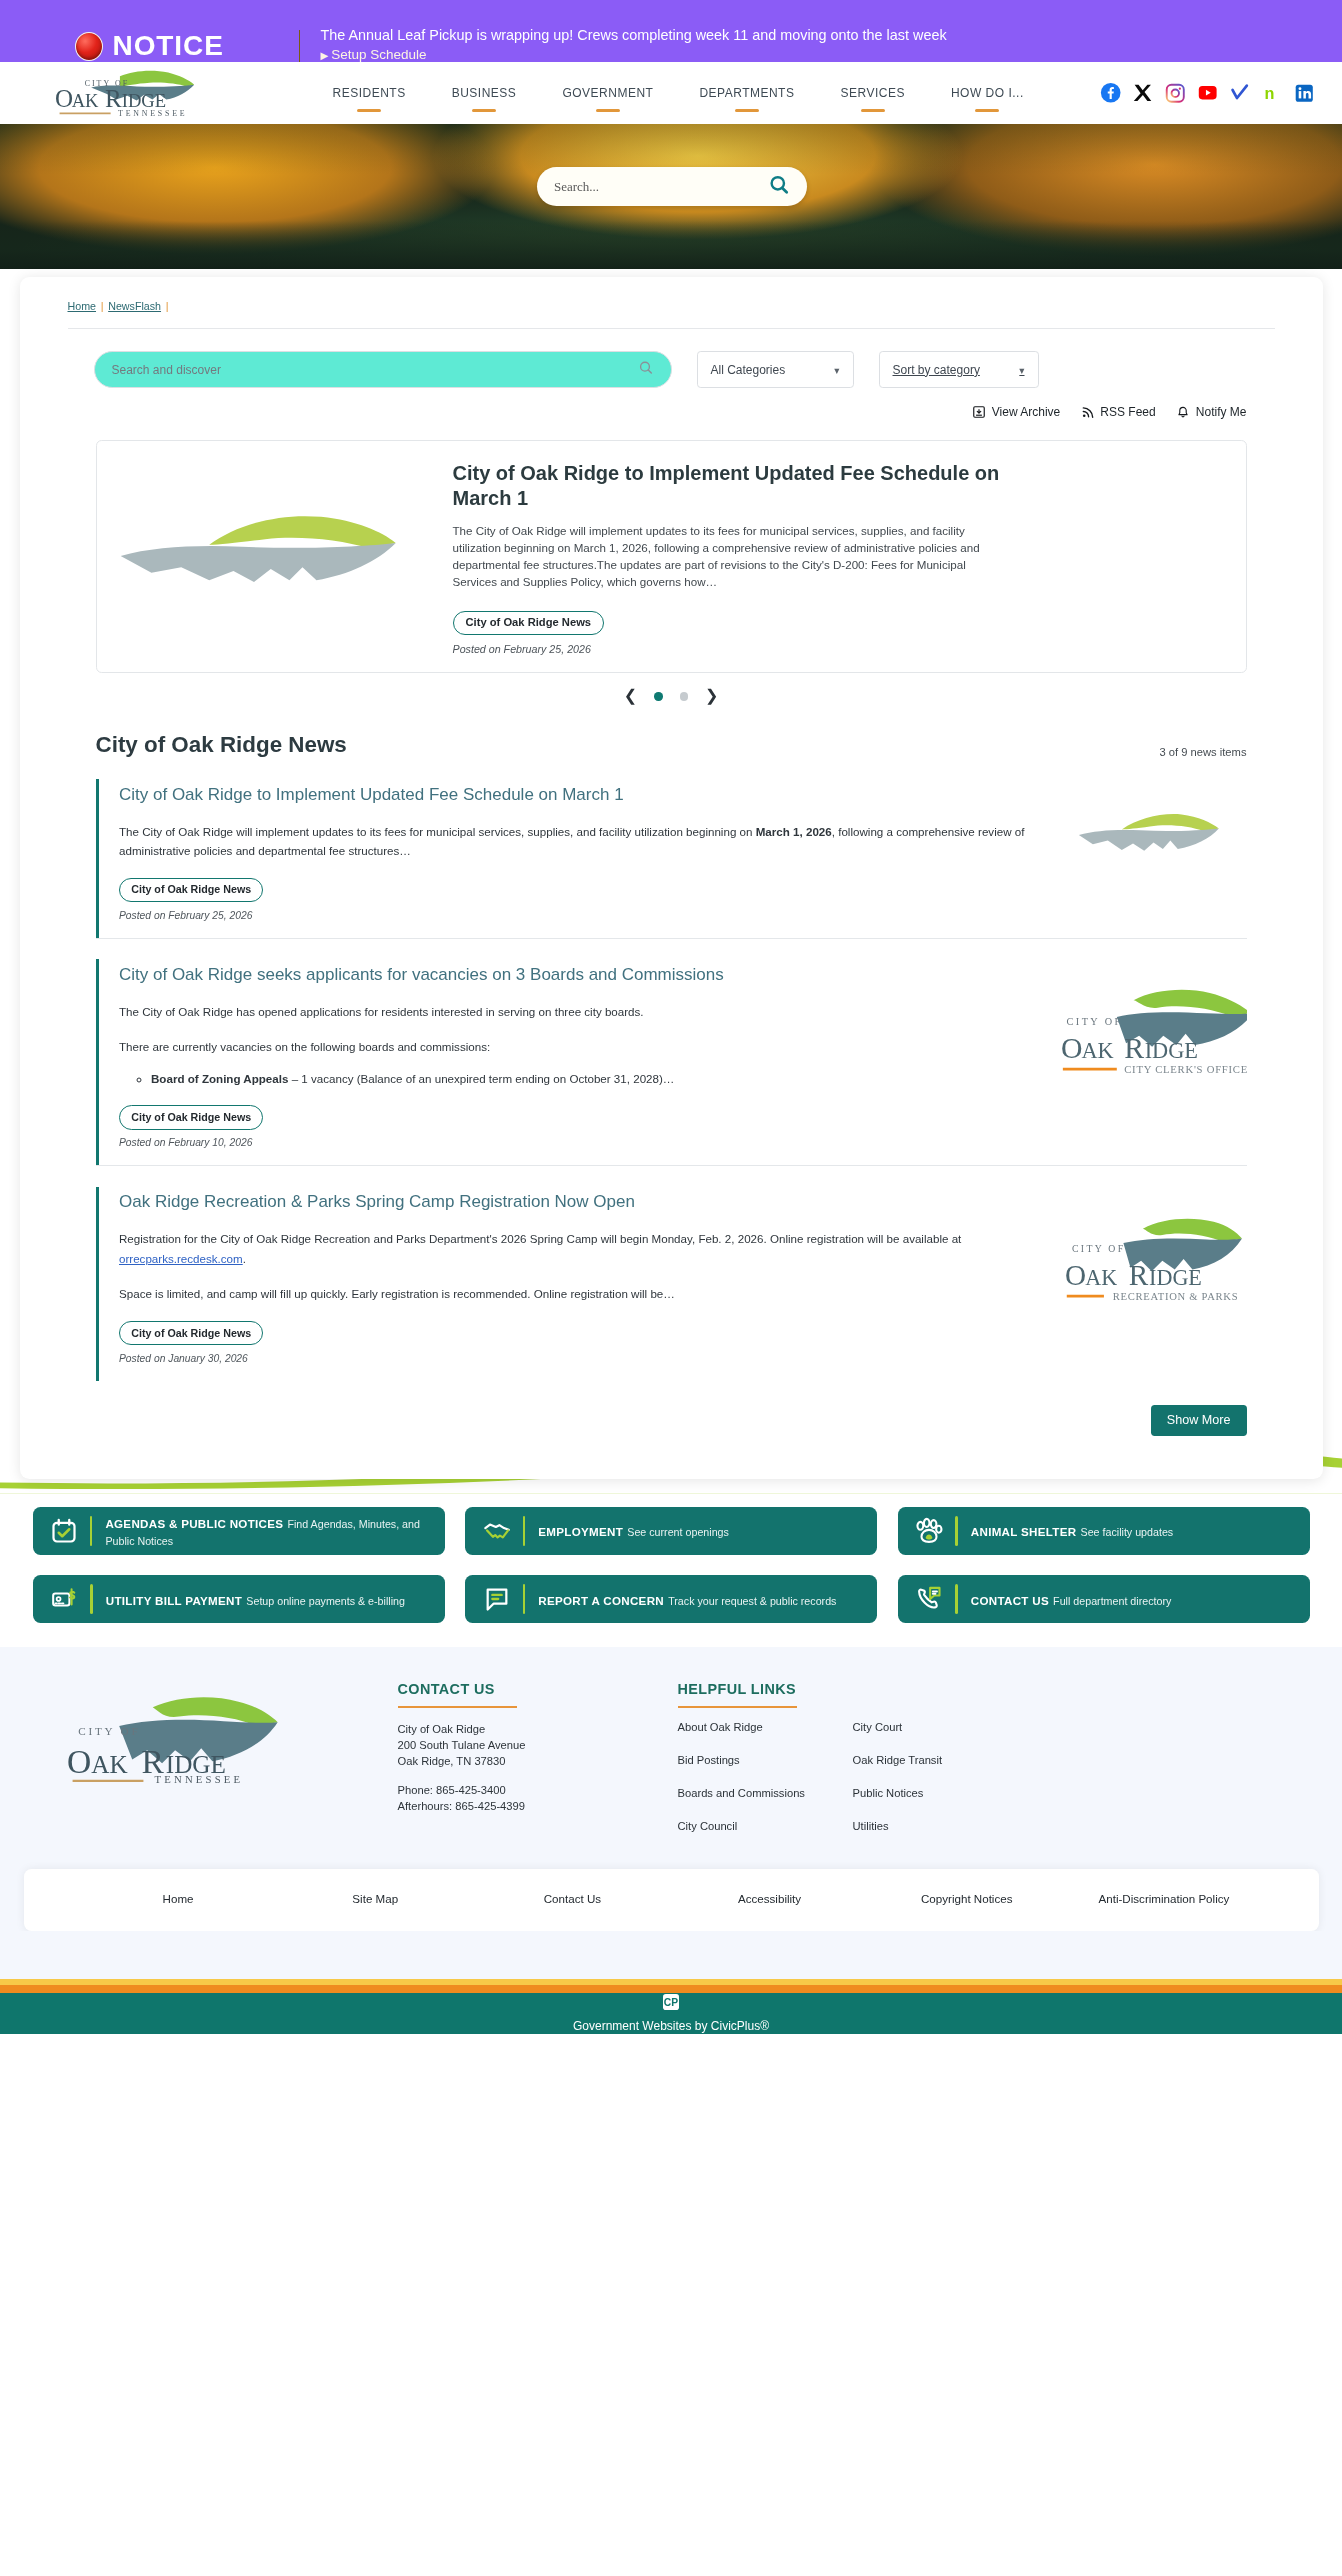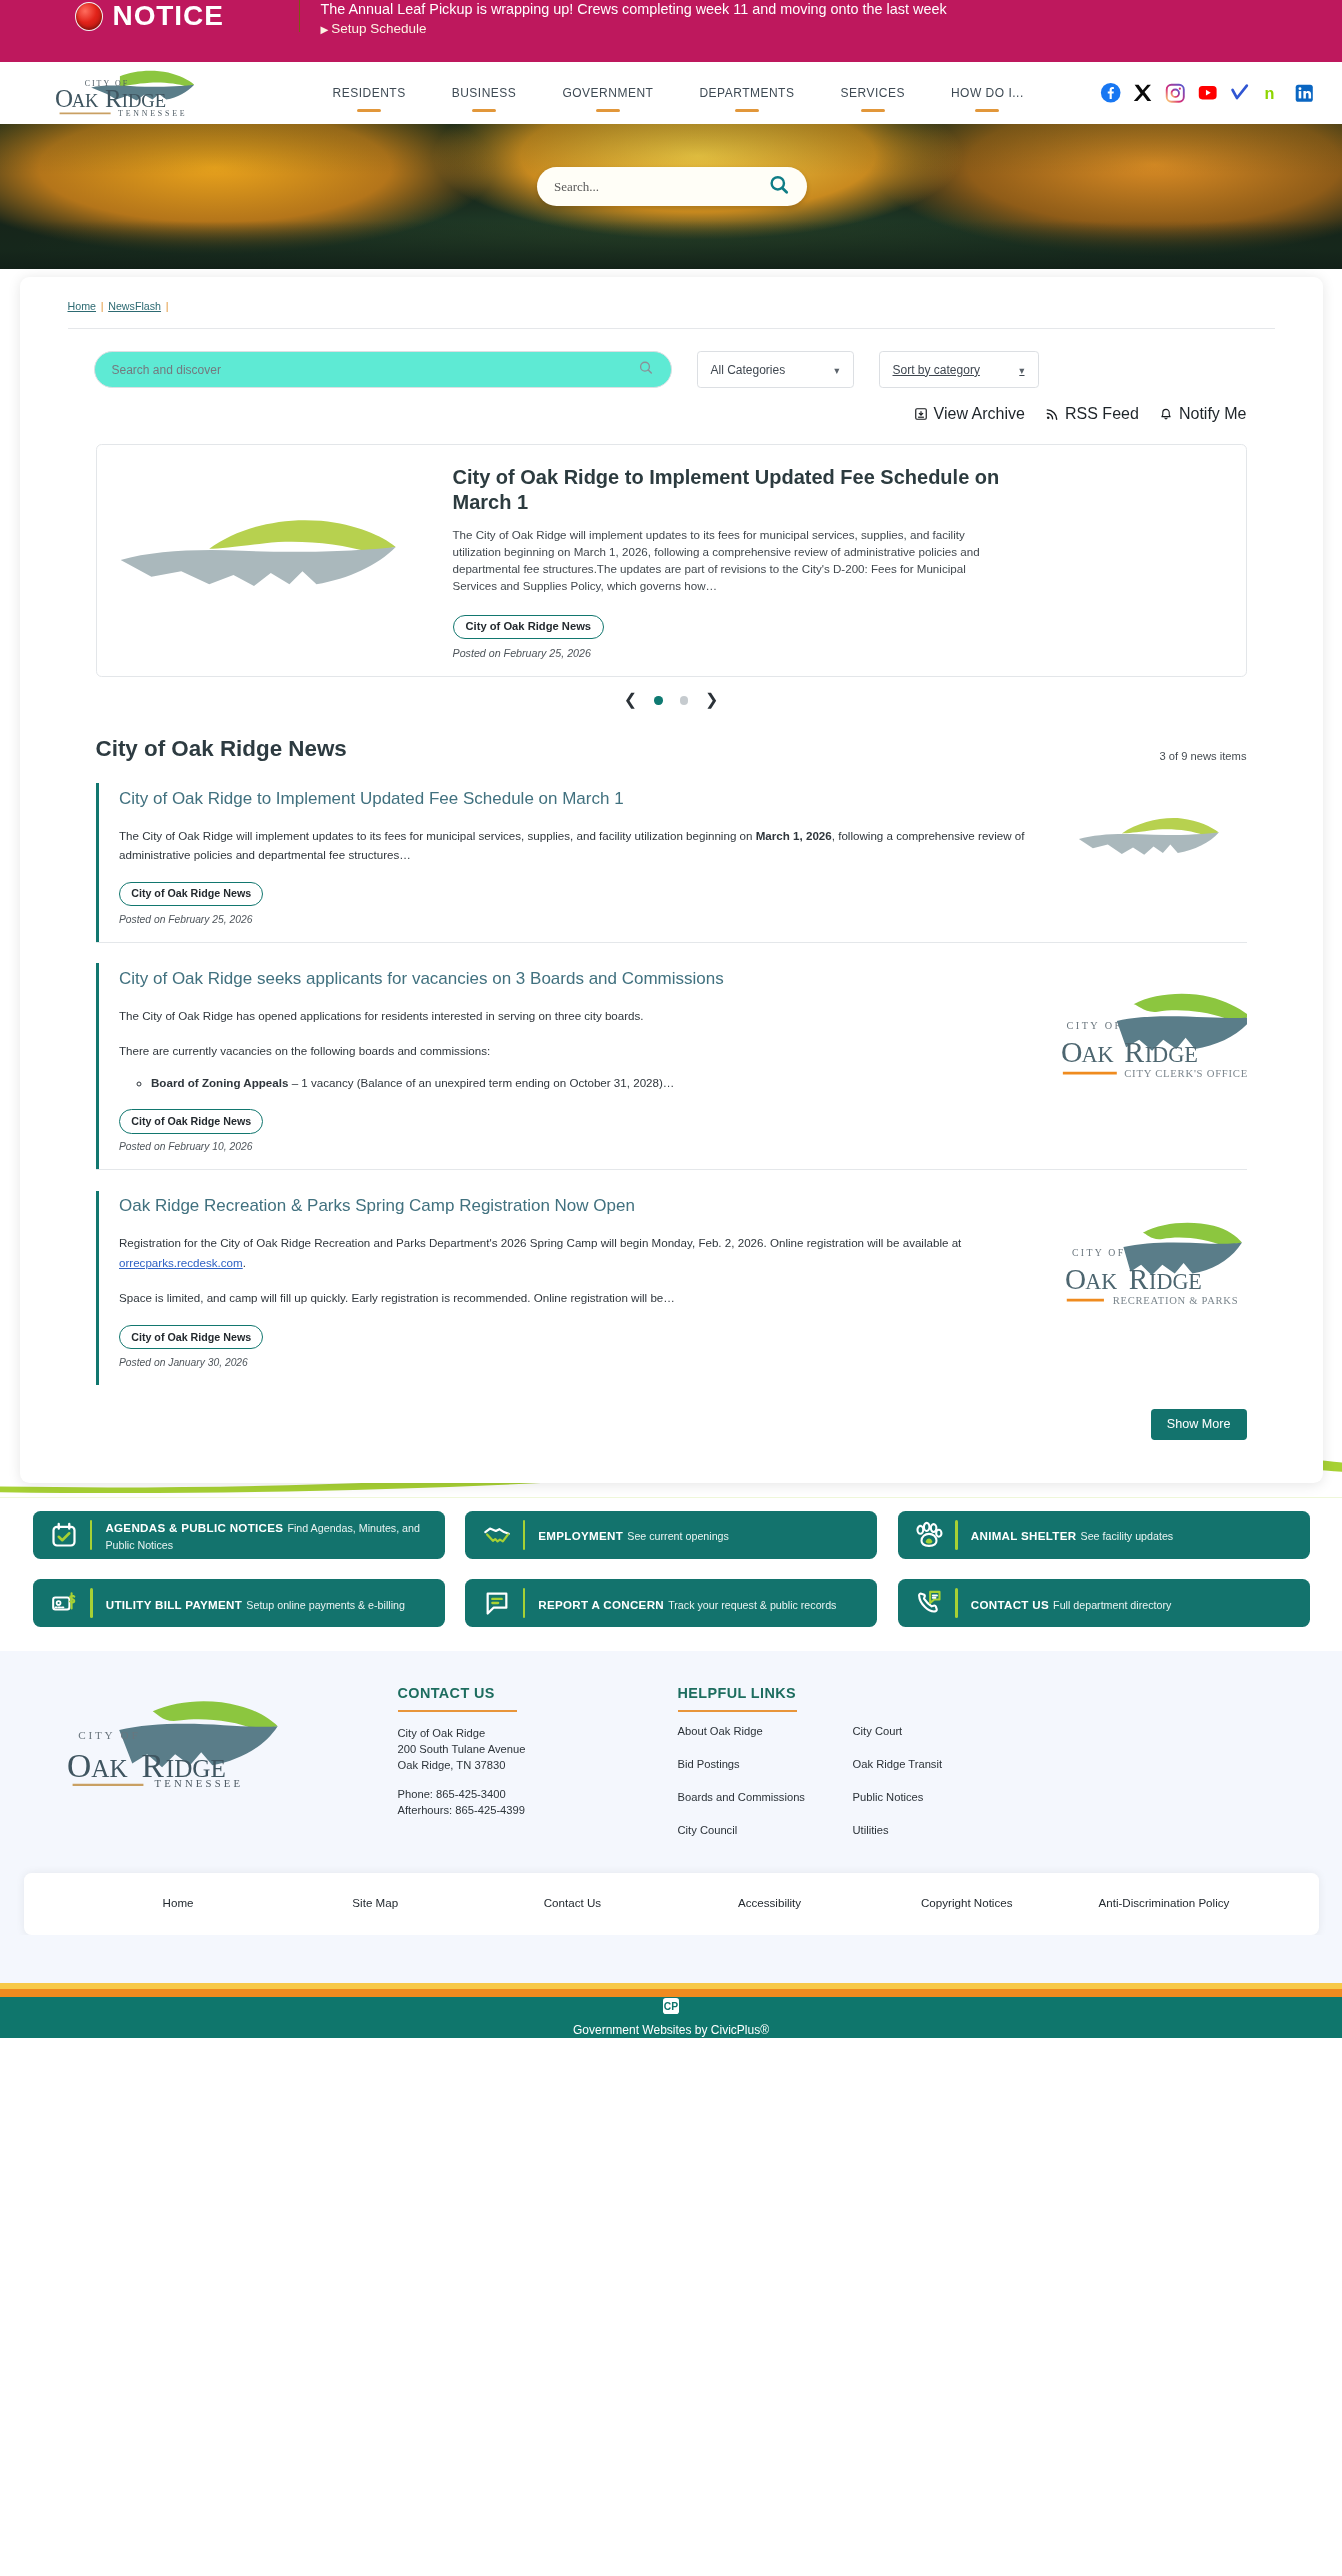--- a/index.html
+++ b/index.html
@@ -6,24 +6,24 @@
   html, body {
     width: 1342px;
     font-family: "Liberation Sans", sans-serif;
     background: #ffffff;
     color: #22313f;
   }
   body { width: 1342px; overflow-x: hidden; }
 
   
   .notice-bar {
-    background: #be185d;
+    background: #8b5cf6;
     height: 62px;
     display: flex;
-    align-items: flex-start;
+    align-items: flex-end;
     position: relative;
   }
   .notice-left {
     width: 300px;
     display: flex;
     align-items: center;
     justify-content: center;
     gap: 9.3px;
     border-right: 1.9px solid #7b5a12;
   }
@@ -205,21 +205,21 @@
     cursor: pointer;
   }
   .sel-cat { flex: 0 0 157px; }
   .sel-sort { flex: 0 0 160px; text-decoration: underline; }
   .chev { font-size: 10.3px; color:#5b636b; }
 
   .tools-row {
     display:flex; justify-content:flex-end; align-items:center; gap: 20.5px;
     margin-top: 17px; padding-right: 28px;
   }
-  .tool { display:flex; align-items:center; gap:5.6px; font-size:16px; color:#1d2429; cursor:pointer; }
+  .tool { display:flex; align-items:center; gap:5.6px; font-size:12px; color:#1d2429; cursor:pointer; }
 
   
   .feature {
     margin: 20.5px 28px 0;
     border: 0.9px solid #e3e6e9;
     border-radius: 5.6px;
     display: flex;
     overflow: hidden;
     background:#fff;
     min-height: 198px;

